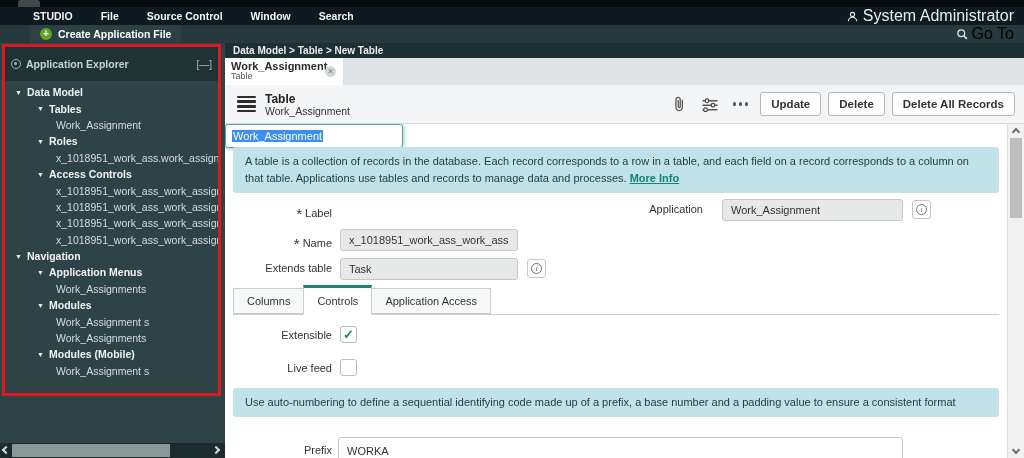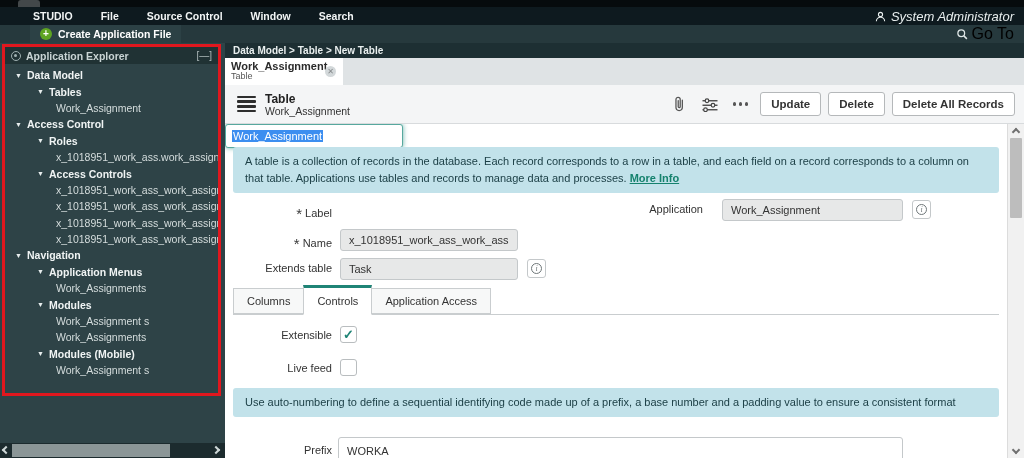--- a/index.html
+++ b/index.html
@@ -9,33 +9,33 @@
   #stage { position:relative; width:1024px; height:458px; background:#fff; }
 
   
   #topstrip { left:0; top:0; width:1024px; height:7px; background:#060b0d; }
   #topstrip .mini-tab { position:absolute; left:18px; top:0; width:22px; height:7px; background:#43484a; border-radius:3px 3px 0 0; }
   #menubar { left:0; top:7px; width:1024px; height:18px; background:#0e1a1f; display:flex; align-items:center; }
   #menubar .menu-item { color:#f2f5f5; font-size:10.5px; font-weight:bold; margin-right:28px; cursor:default; }
   #menubar .menu-item:first-child { margin-left:33px; }
   #menubar .spacer { flex:1; }
   .user-wrap { display:flex; align-items:center; gap:5px; margin-right:10px; }
-  .user-wrap span { color:#e8eeee; font-size:13px;font-style:italic; }
+  .user-wrap span { color:#e8eeee; font-size:16px; }
   #actionbar { left:0; top:25px; width:1024px; height:18px; background:#26393d; display:flex; align-items:center; }
   .create-tab { display:flex; align-items:center; gap:6px; margin-left:30px; height:18px; padding:0 10px; background:#2c4145; }
   .plus-circle { width:12px; height:12px; border-radius:50%; background:#5ea421; color:#fff; font-size:10px; font-weight:bold; line-height:12px; text-align:center; }
   .create-tab span.lbl { color:#fff; font-size:10.5px; font-weight:bold; }
   #actionbar .spacer { flex:1; }
   .ab-item { display:flex; align-items:center; gap:4px; margin-right:18px; }
   .ab-item:last-child { margin-right:10px; }
 
   
   #sidebar { left:0; top:43px; width:225px; height:415px; background:#2e4347; overflow:hidden; }
   #explorer-box { position:absolute; left:2px; top:1px; width:219px; height:352px; border:3px solid #e1171e; overflow:hidden; }
-  .exp-header { height:17px; background:#203234; display:flex; align-items:center; padding:0 6px; }
+  .exp-header { height:34px; background:#203234; display:flex; align-items:center; padding:0 6px; }
   .exp-header .title { color:#c9d4d4; font-size:10.5px; font-weight:bold; margin-left:5px; flex:1; }
   .exp-header .collapse { color:#aebbbb; font-size:10px; }
   .target-icon { width:10px; height:10px; border:1.5px solid #9fb0b1; border-radius:50%; position:relative; }
   .target-icon::after { content:""; position:absolute; left:2px; top:2px; width:3px; height:3px; border-radius:50%; background:#9fb0b1; }
   #tree { padding-top:3px; }
   .trow { height:16.4px; display:flex; align-items:center; white-space:nowrap; overflow:hidden; }
   .trow .caret { width:8px; font-size:7px; color:#e8eeee; margin-right:4px; flex:0 0 auto; }
   .caret::before { content:"▼"; }
   .trow.hdr span.lab { color:#f0f4f4; font-size:10.5px; font-weight:bold; }
   .trow.leaf span.lab { color:#d5dddd; font-size:10.5px; }
@@ -151,24 +151,20 @@
             <span class="caret"></span>
             <span class="lab">Data Model</span>
           </div>
         <div class="trow hdr lvl2">
             <span class="caret"></span>
             <span class="lab">Tables</span>
           </div>
         <div class="trow leaf lvl3">
             <span class="lab">Work_Assignment</span>
           </div>
-        <div class="trow hdr lvl1">
-            <span class="caret"></span>
-            <span class="lab">Access Control</span>
-          </div>
         <div class="trow hdr lvl2">
             <span class="caret"></span>
             <span class="lab">Roles</span>
           </div>
         <div class="trow leaf lvl3">
             <span class="lab">x_1018951_work_ass.work_assignment_u</span>
           </div>
         <div class="trow hdr lvl2">
             <span class="caret"></span>
             <span class="lab">Access Controls</span>

